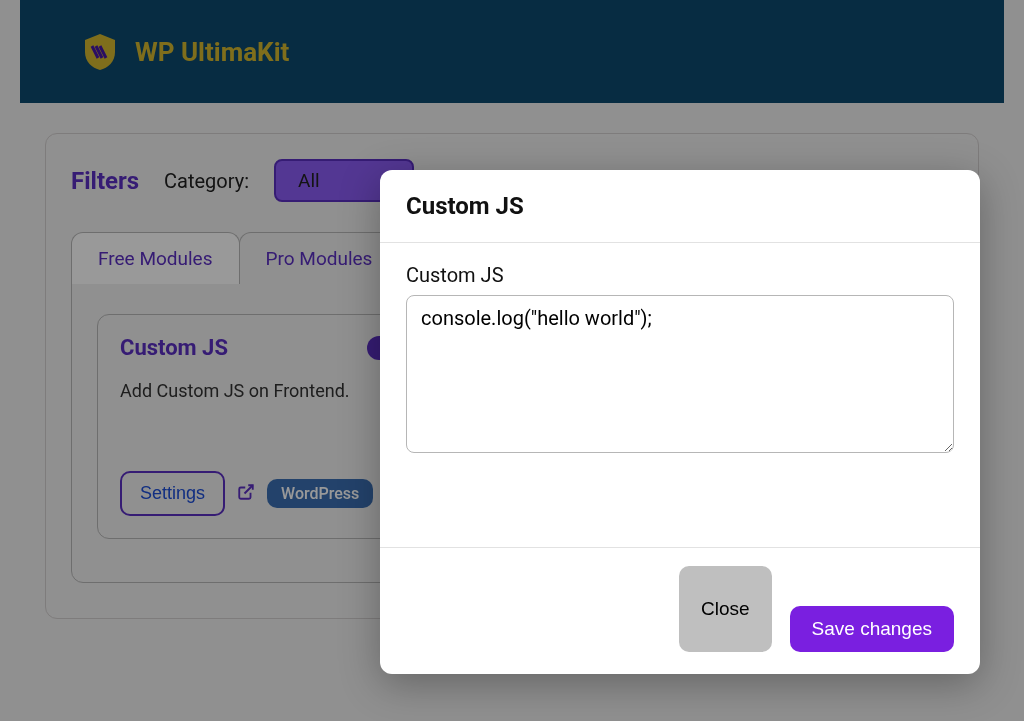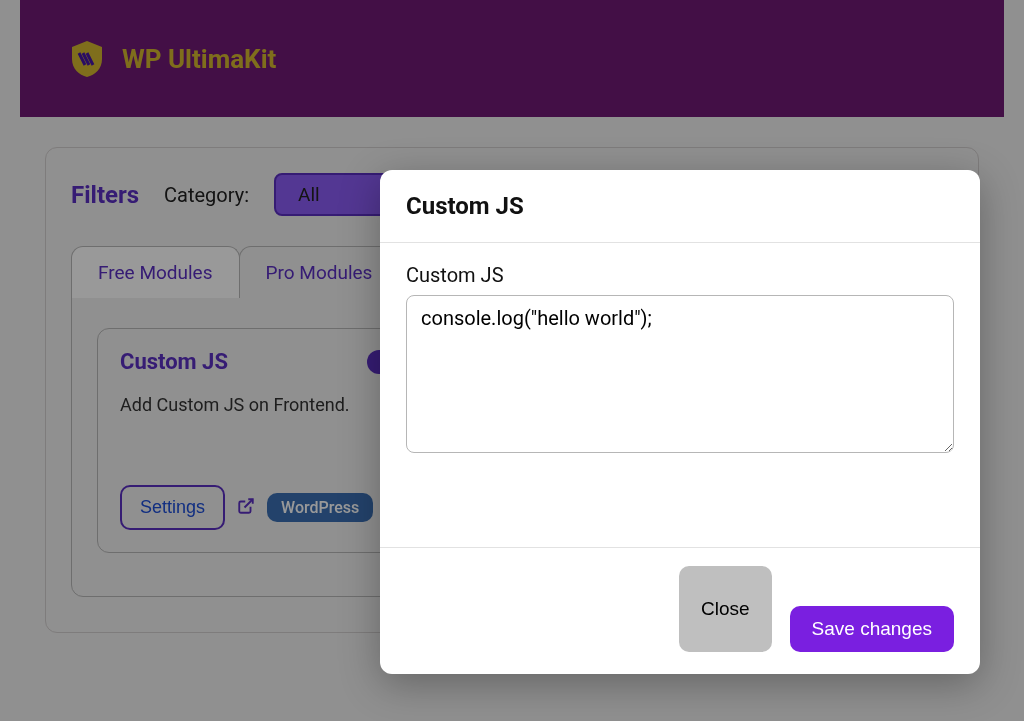--- a/index.html
+++ b/index.html
@@ -1,20 +1,20 @@
 <!DOCTYPE html>
 <html><head>
   <meta charset="utf-8">
   <style>
     * { box-sizing: border-box; margin: 0; padding: 0; }
     body { font-family: -apple-system, BlinkMacSystemFont, "Segoe UI", Roboto, sans-serif; background: #f0f0f0; width: 1024px; height: 721px; overflow: hidden; position: relative; }
     
     .page-wrapper { position: relative; width: 100%; height: 100%; }
     
-    .header-bar { background: #701a75; height: 117px; display: flex; align-items: center; padding: 0 47px; margin: 0 20px; border-radius: 0; }
+    .header-bar { background: #0c4a6e; height: 103px; display: flex; align-items: center; padding: 0 60px; margin: 0 20px; border-radius: 0; }
     .header-bar .logo-wrap { display: flex; align-items: center; gap: 15px; }
     .header-bar .shield-icon { width: 40px; height: 40px; display: inline-flex; align-items: center; justify-content: center; }
     .header-bar .brand-text { color: #d4b82f; font-size: 26px; font-weight: 700; }
     
     .content-area { margin: 0 20px; padding: 30px 25px 0 25px; }
     
     .panel { border: 1px solid #d3cfcf; border-radius: 12px; padding: 25px 25px 35px 25px; }
     
     .filter-row { display: flex; align-items: center; gap: 25px; margin-bottom: 30px; }
     .filter-title { color: #5b2fc2; font-size: 24px; font-weight: 700; }

